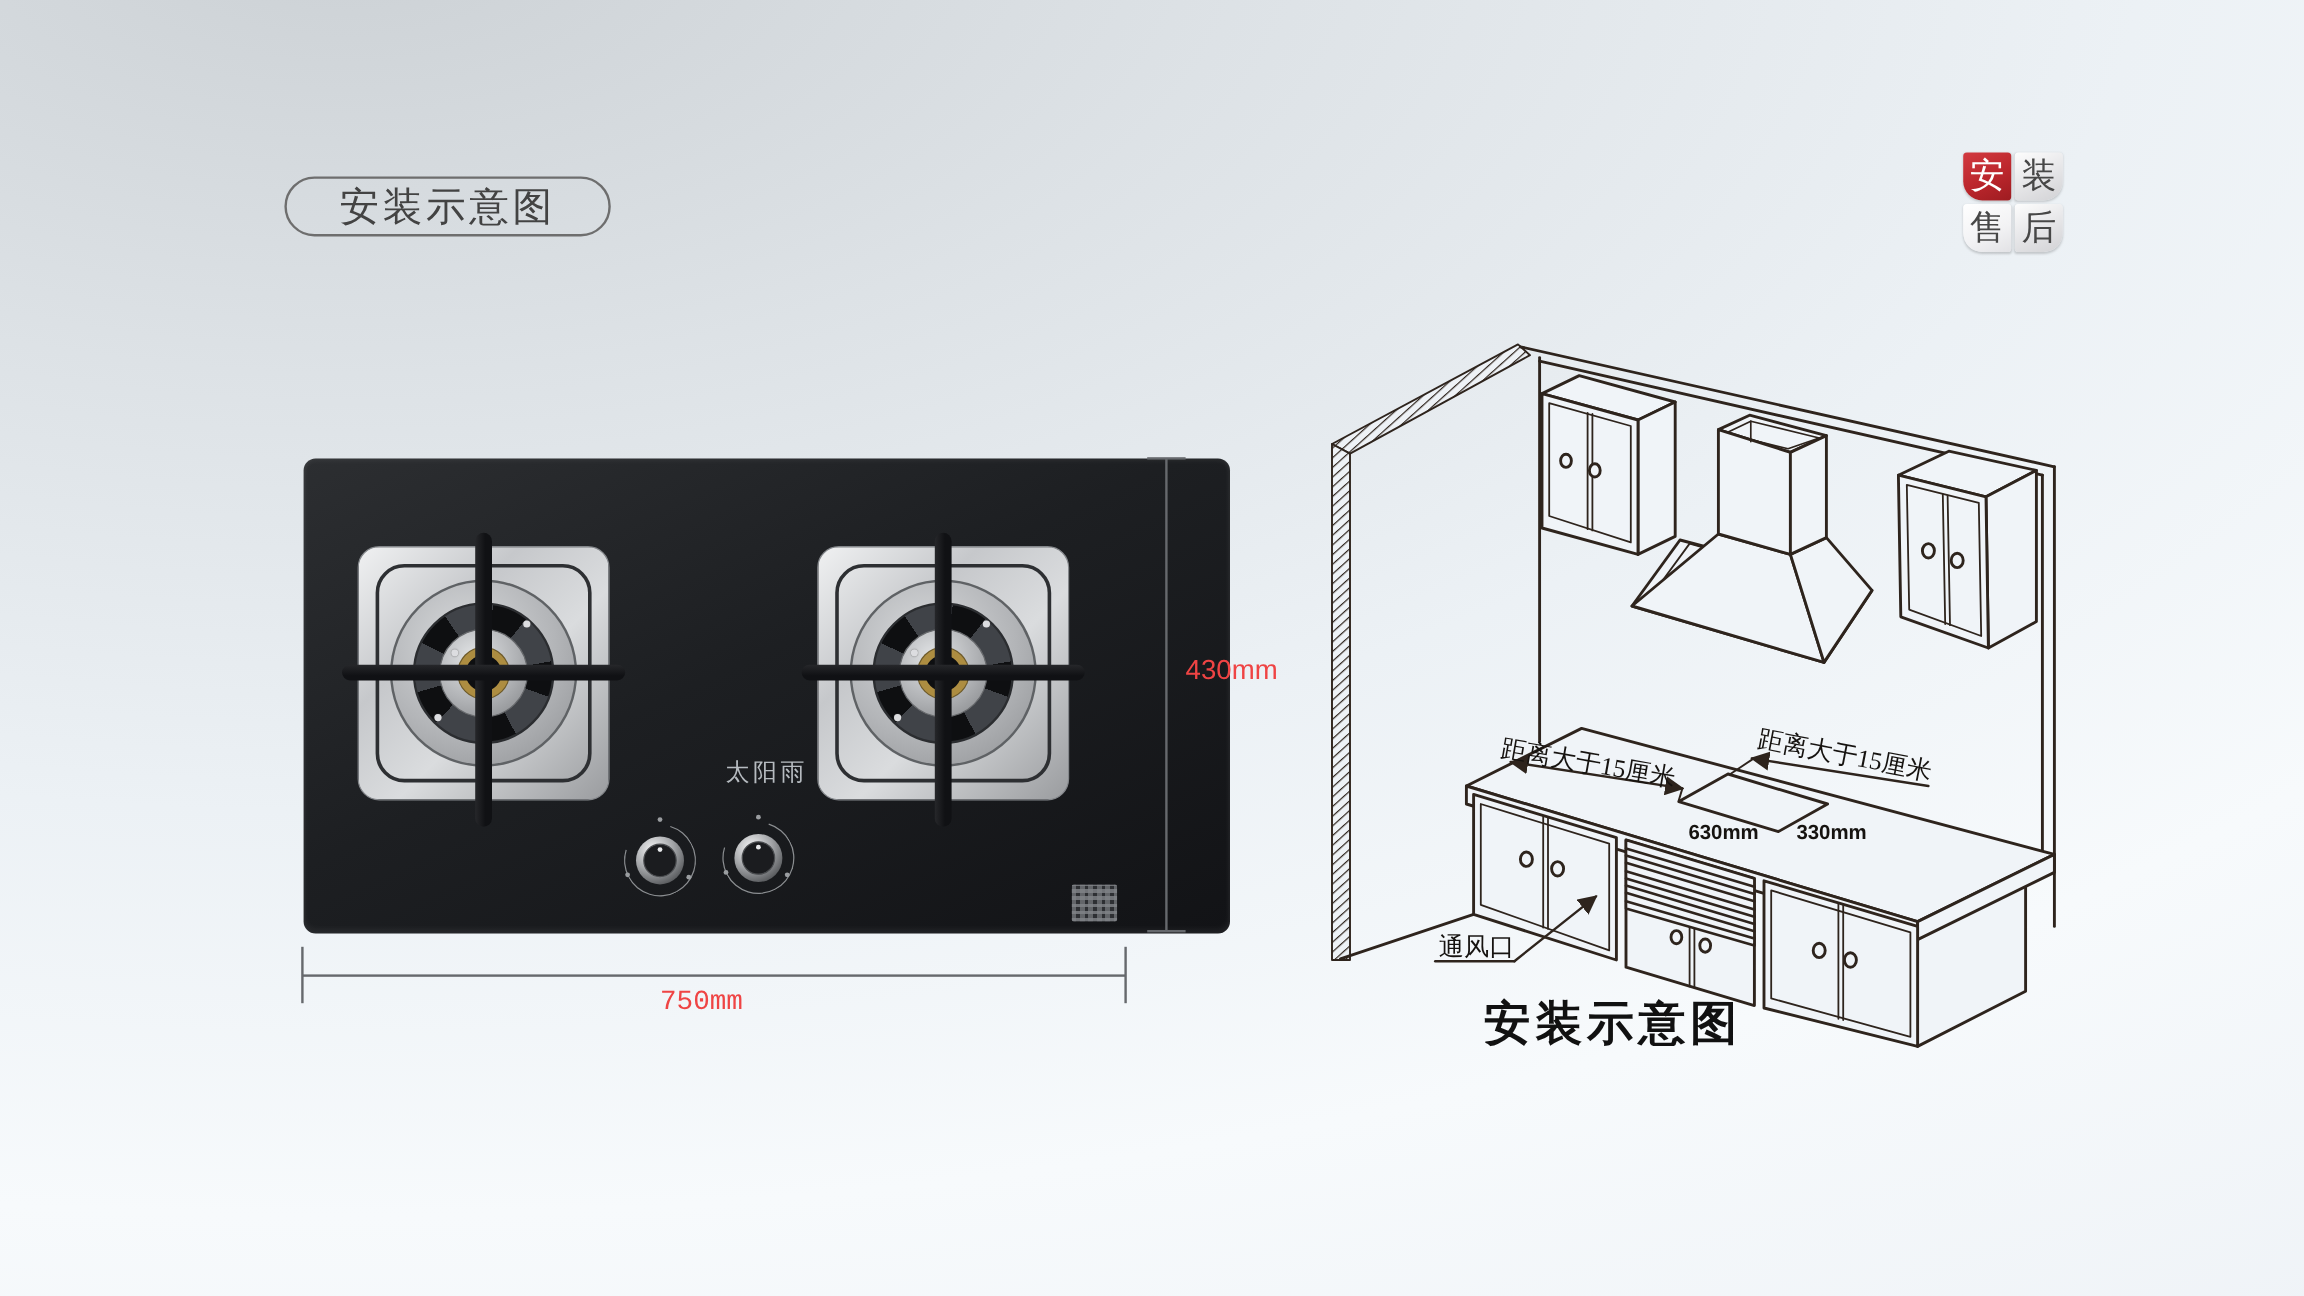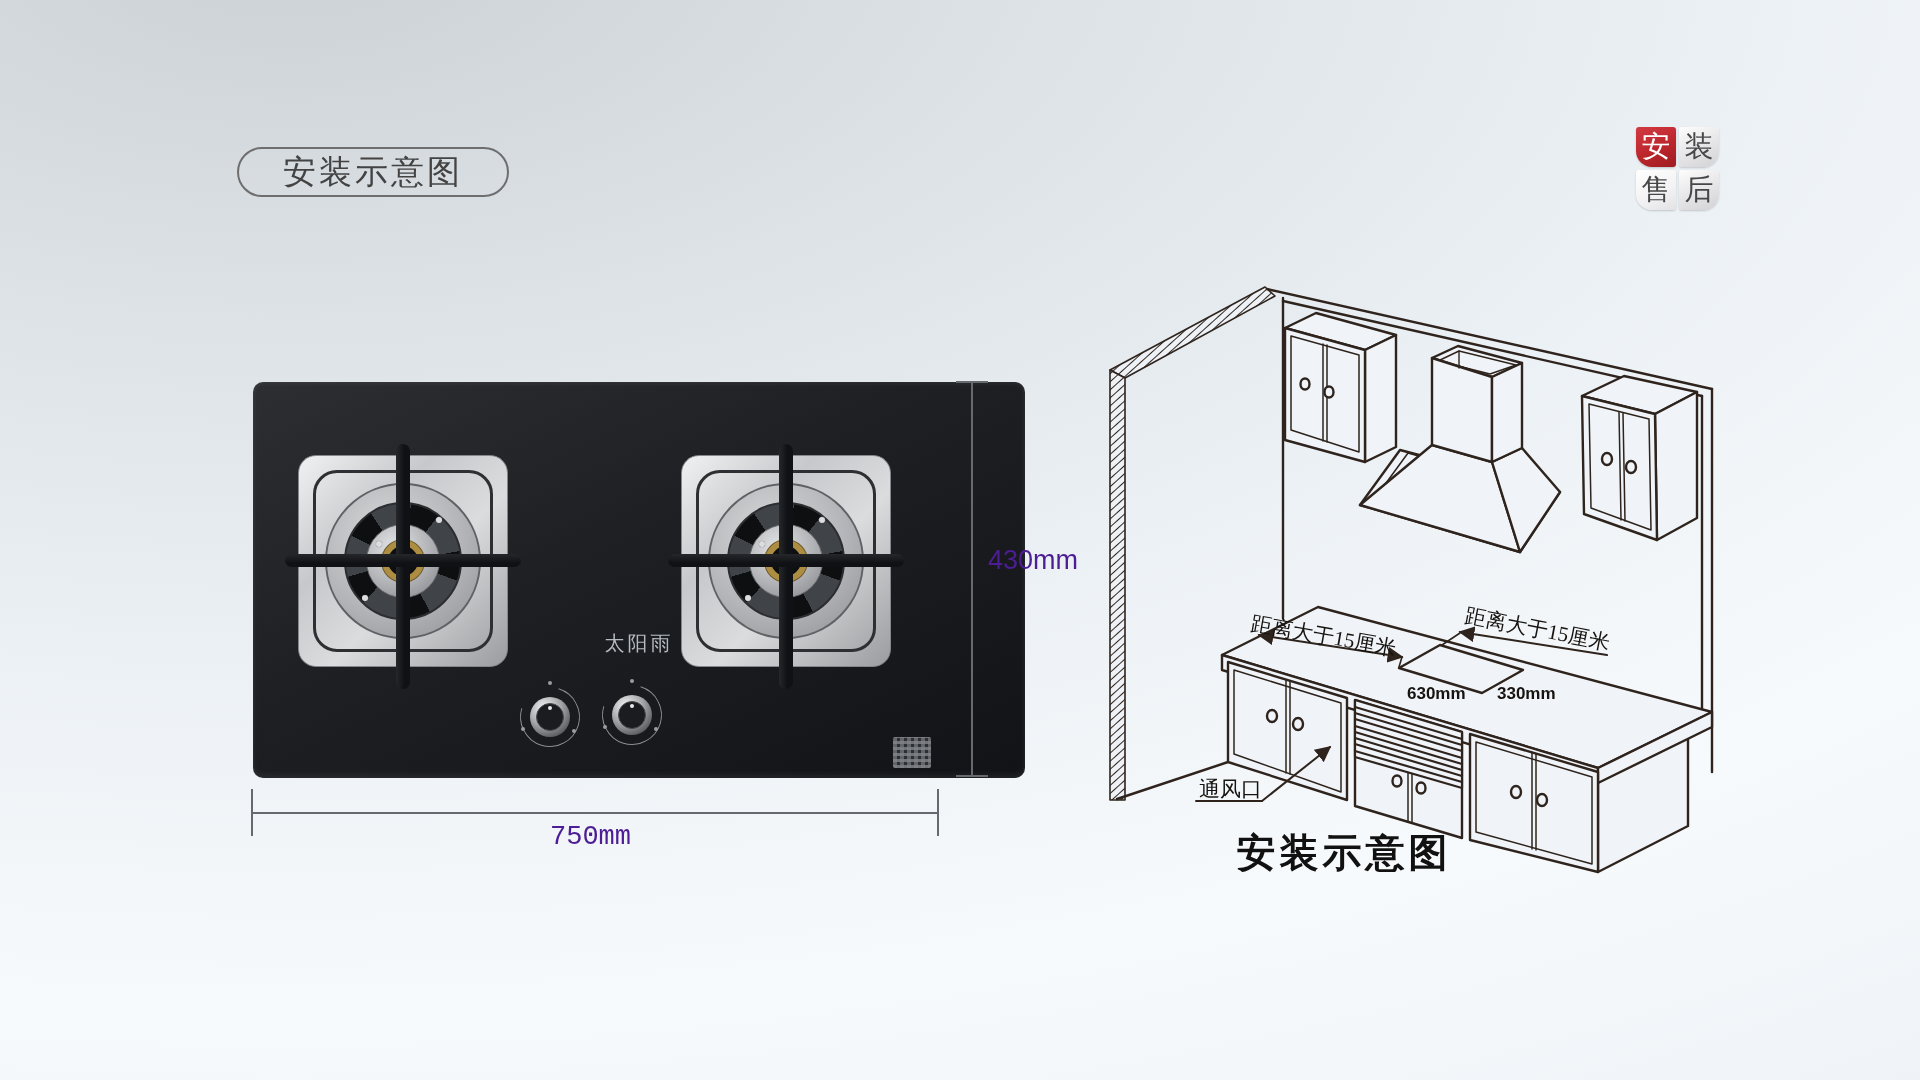--- a/index.html
+++ b/index.html
@@ -100,21 +100,21 @@
   .knob-mark.m3 { left:42px; top:32px; }
   .seal {
     position:absolute; left:640px; top:355px; width:38px; height:31px;
     background:
       repeating-linear-gradient(0deg, rgba(160,163,168,0.85) 0 3px, rgba(40,42,45,0.2) 3px 6px),
       repeating-linear-gradient(90deg, #93969b 0 4px, #3a3c40 4px 7px);
     opacity:0.75; border-radius:2px;
   }
   
   .dim { position:absolute; background:#66696d; }
-  .dim-label { position:absolute; color:#4c1d95; font-size:27px; }
+  .dim-label { position:absolute; color:#ef4444; font-size:23px; }
   
   .kitchen { position:absolute; left:1085px; top:268px; width:665px; height:625px; }
 </style>
 </head>
 <body>
 
 <div class="badge">
   <span>安装示意图</span>
 </div>
 

